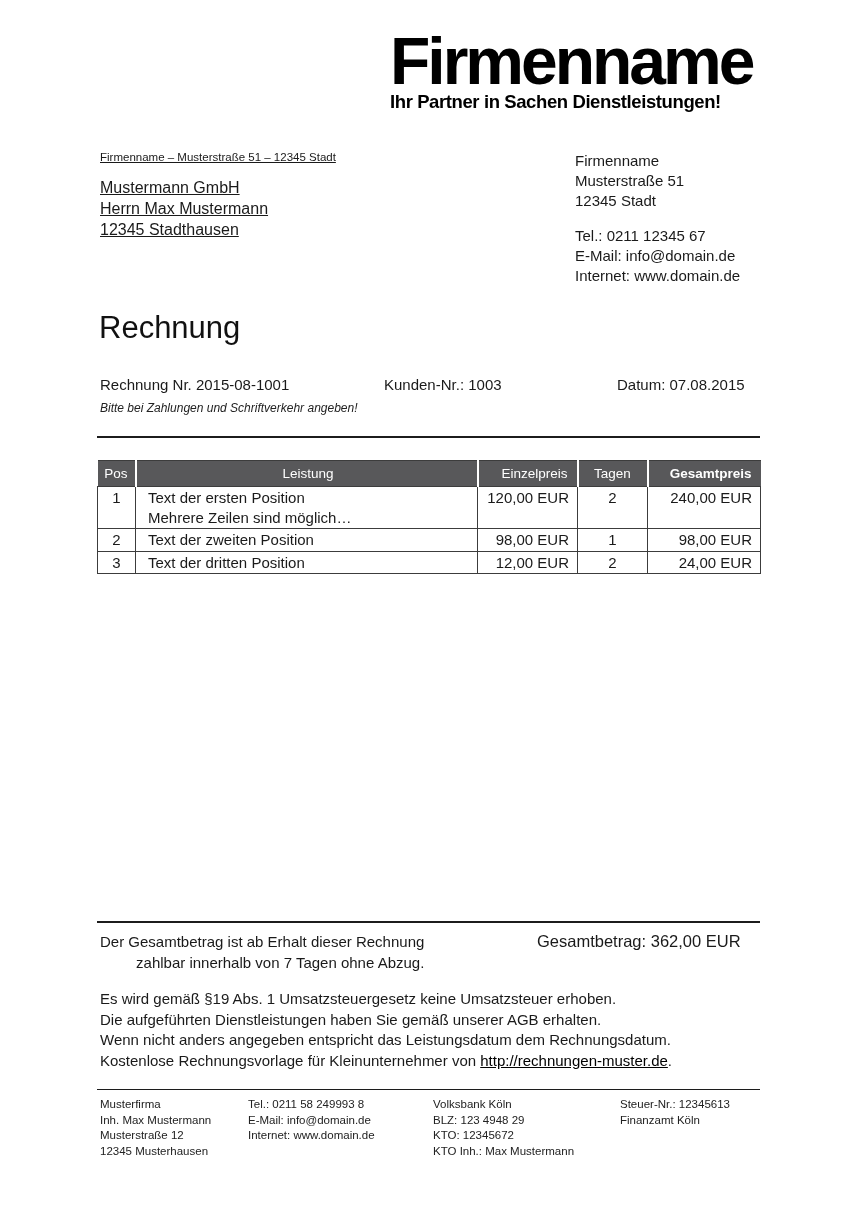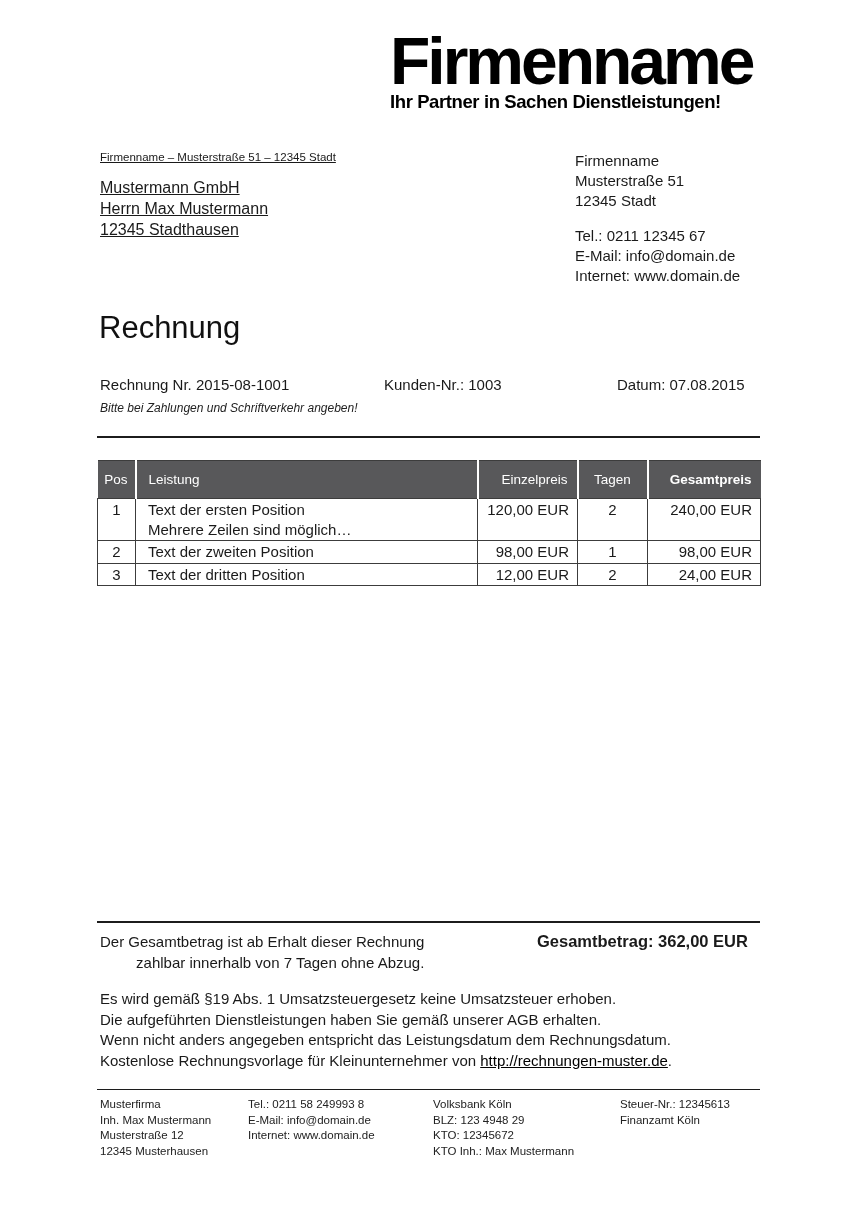--- a/index.html
+++ b/index.html
@@ -123,28 +123,28 @@
   }
   table.items col.c-pos   { width: 38px; }
   table.items col.c-desc  { width: 342px; }
   table.items col.c-unit  { width: 100px; }
   table.items col.c-qty   { width: 70px; }
   table.items col.c-total { width: 113px; }
   table.items th {
     color: #fff;
     font-weight: normal;
     font-size: 13.5px;
-    height: 38px;
+    height: 26px;
     padding: 0 9px;
     border-top: 1px solid #3c3c3c;
     border-bottom: 1px solid #3c3c3c;
   }
   table.items th + th { border-left: 2px solid #fff; }
   table.items th.h-pos   { text-align: center; padding: 0 2px; }
-  table.items th.h-desc  { text-align: left; padding-left: 12px; }
+  table.items th.h-desc  { text-align: center; padding-left: 12px; }
   table.items th.h-unit  { text-align: right; }
   table.items th.h-qty   { text-align: center; }
   table.items th.h-total { text-align: right; }
   table.items td {
     border: 1px solid #3c3c3c;
     padding: 0 8px;
     line-height: 19.5px;
     vertical-align: top;
     padding-top: 1px;
     padding-bottom: 1px;
@@ -162,21 +162,21 @@
     left: 100px;
     font-size: 15px;
     line-height: 21px;
     text-align: right;
   }
   .summary-total {
     position: absolute;
     top: 932px;
     left: 537px;
     font-size: 16.5px;
-    font-weight: bold;
+    font-weight: normal;
     white-space: nowrap;
   }
 
   
   .notes {
     position: absolute;
     top: 989px;
     left: 100px;
     font-size: 15px;
     line-height: 20.5px;

